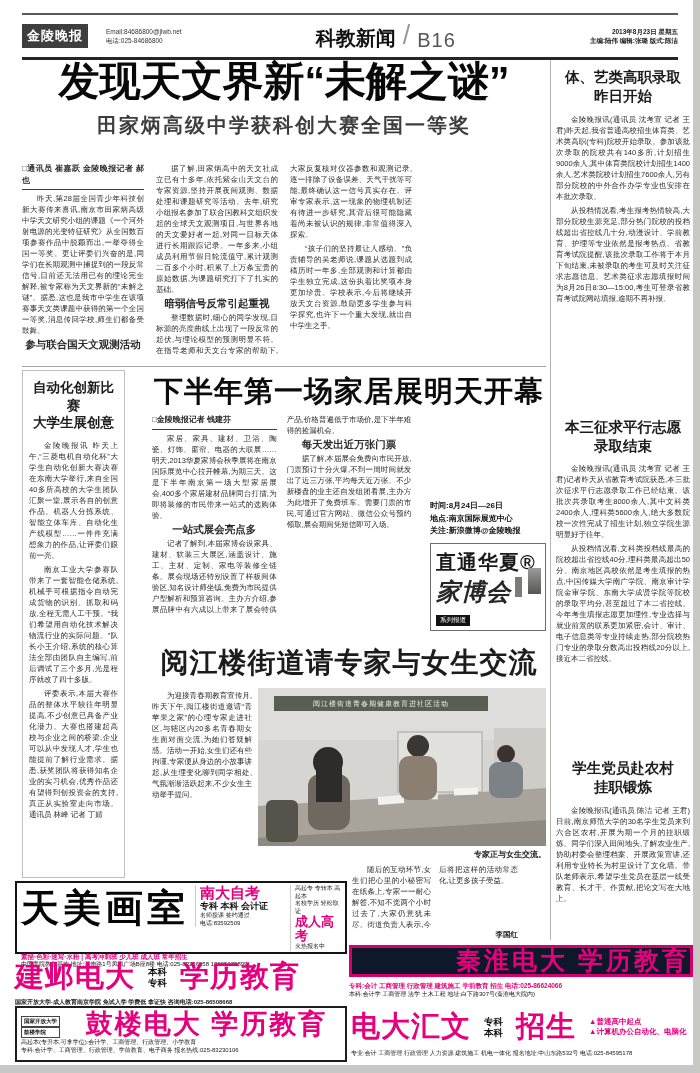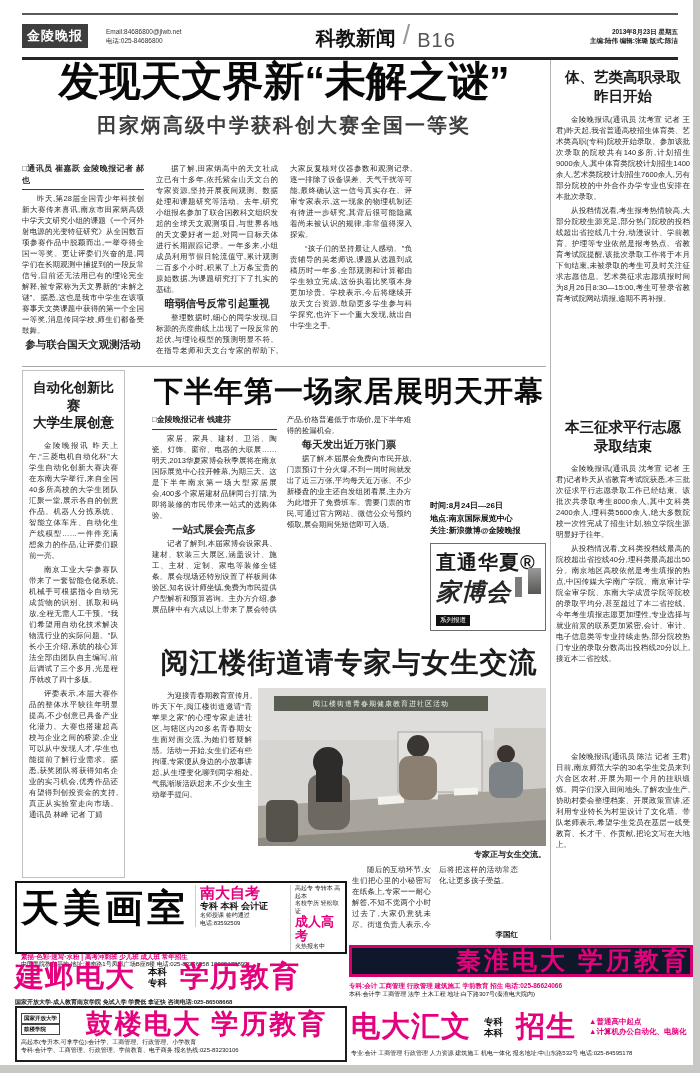--- a/index.html
+++ b/index.html
@@ -95,21 +95,21 @@
 
   .ad-qinhuai-box{left:349px;top:945px;width:344px;height:32px;border:3px solid #d4006f;
                   box-sizing:border-box;text-align:right;background:#0f172a;}
   .ad-qinhuai-box .bigname{display:inline-block;font-size:25px;letter-spacing:3px;line-height:25px;}
   .ad-qinhuai-sub{left:349px;top:981px;width:344px;}
   .ad-qinhuai-sub .l1{font-size:6.5px;font-weight:900;line-height:9px;}
   .ad-qinhuai-sub .l2{font-size:6px;line-height:8px;color:#111;}
 
   .ad-gulou{left:15px;top:1006px;width:332px;height:56px;border:2px solid #1d1d1d;
             box-sizing:border-box;padding:2px 4px;background:#fff;}
-  .gl-row{display:flex;align-items:center;gap:12px;}
+  .gl-row{display:flex;align-items:flex-end;gap:12px;}
   .gl-box{font-size:5.5px;line-height:7px;border:1px solid #444;padding:1px 2px;font-weight:700;color:#111;}
   .gl-name{flex:1;text-align:center;font-size:27px;font-weight:900;letter-spacing:2px;line-height:28px;white-space:nowrap;}
   .ad-gulou .tinyline{line-height:8px;}
 
   .ad-huiwen{left:349px;top:1006px;width:344px;height:56px;box-sizing:border-box;padding:1px 2px;}
   .hw-bullets{font-size:7.5px;font-weight:900;line-height:10px;}
   .ad-huiwen .tinyline{margin-top:2px;line-height:8px;}
 </style>
 </head>
 <body>
@@ -180,20 +180,24 @@
       <h3>
         <span>本三征求平行志愿</span><br>
         <span>录取结束</span>
       </h3>
       <div class="bodytext sbbody">
         <p>金陵晚报讯(通讯员 沈考宣 记者 王君)记者昨天从省教育考试院获悉,本三批次征求平行志愿录取工作已经结束。该批次共录取考生8000余人,其中文科类2400余人,理科类5600余人,绝大多数院校一次性完成了招生计划,独立学院生源明显好于往年。</p>
         <p>从投档情况看,文科类投档线最高的院校超出省控线40分,理科类最高超出50分。南京地区高校依然是考生填报的热点,中国传媒大学南广学院、南京审计学院金审学院、东南大学成贤学院等院校的录取平均分,甚至超过了本二省控线。今年考生填报志愿更加理性,专业选择与就业前景的联系更加紧密,会计、审计、电子信息类等专业持续走热,部分院校热门专业的录取分数高出投档线20分以上,接近本二省控线。</p>
       </div>
     </div>
     <div class="sb-art sb-a3">
+      <h3>
+        <span>学生党员赴农村</span><br>
+        <span>挂职锻炼</span>
+      </h3>
       <div class="bodytext sbbody">
         <p>金陵晚报讯(通讯员 陈洁 记者 王君)日前,南京师范大学的30名学生党员来到六合区农村,开展为期一个月的挂职锻炼。同学们深入田间地头,了解农业生产,协助村委会整理档案、开展政策宣讲,还利用专业特长为村里设计了文化墙。带队老师表示,希望学生党员在基层一线受教育、长才干、作贡献,把论文写在大地上。</p>
       </div>
     </div>
   </div>
 
   <div class="abs expo-head">
     <h2>下半年第一场家居展明天开幕</h2>
   </div>
   <div class="abs expo-body bodytext">

